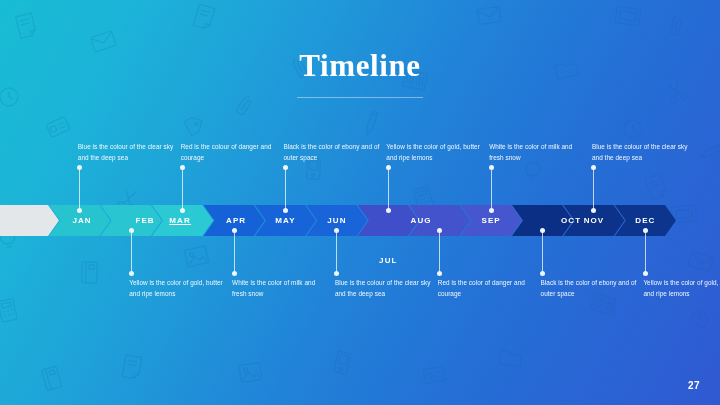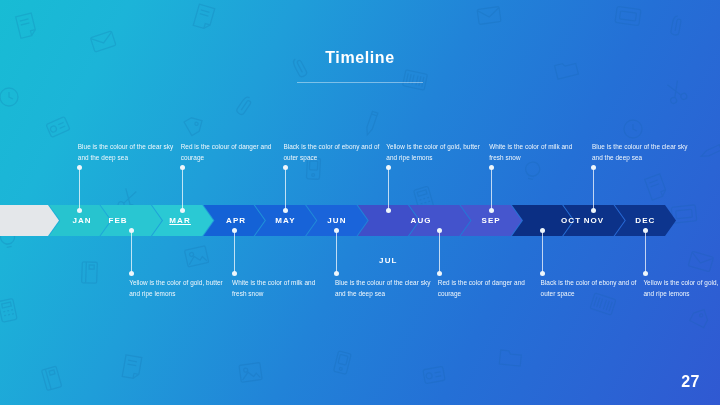--- a/index.html
+++ b/index.html
@@ -27,22 +27,22 @@
 
   
   .title-block {
     position: absolute;
     top: 50px;
     left: 0;
     width: 720px;
     text-align: center;
   }
   .title {
-    font-family: Liberation Sans, sans-serif;
-    font-size: 16px;
+    font-family: Liberation Serif, serif;
+    font-size: 31px;
     font-weight: 700;
     color: #ffffff;
     letter-spacing: .6px;
     line-height: 1;
   }
   .title-rule {
     width: 126px;
     height: 1px;
     margin: 16px auto 0;
     background: rgba(255,255,255,.42);
@@ -96,21 +96,21 @@
     color: #f2f8fc;
     letter-spacing: .05px;
     width: 96px;
   }
 
   
   .page-num {
     position: absolute;
     right: 20px;
     bottom: 14px;
-    font-size: 16px;
+    font-size: 10px;
     font-weight: 700;
     color: #ffffff;
     letter-spacing: .5px;
   }
 </style>
 </head>
 <body>
 
 <div class="slide">
 
@@ -245,21 +245,21 @@
         <path d="M306.2833333333333 0 H356.49999999999994 L367.49999999999994 15.5 L356.49999999999994 31 H306.2833333333333 L317.2833333333333 15.5 Z" fill="#1a64da"></path>
         <path d="M357.7 0 H407.91666666666663 L418.91666666666663 15.5 L407.91666666666663 31 H357.7 L368.7 15.5 Z" fill="#3f4fc9"></path>
         <path d="M409.1166666666666 0 H459.33333333333326 L470.33333333333326 15.5 L459.33333333333326 31 H409.1166666666666 L420.1166666666666 15.5 Z" fill="#4353cc"></path>
         <path d="M460.5333333333333 0 H510.74999999999994 L521.75 15.5 L510.74999999999994 31 H460.5333333333333 L471.5333333333333 15.5 Z" fill="#4656ce"></path>
         <path d="M511.95 0 H562.1666666666666 L573.1666666666666 15.5 L562.1666666666666 31 H511.95 L522.95 15.5 Z" fill="#0b2f84"></path>
         <path d="M563.3666666666667 0 H613.5833333333334 L624.5833333333334 15.5 L613.5833333333334 31 H563.3666666666667 L574.3666666666667 15.5 Z" fill="#0c3289"></path>
         <path d="M614.7833333333333 0 H665 L676 15.5 L665 31 H614.7833333333333 L625.7833333333333 15.5 Z" fill="#0d358e"></path>
       </svg>
     <div id="month-labels">
         <div class="month-label" style="left: 57px; width: 50.2167px;">JAN</div>
-        <div class="month-label" style="left: 93px; width: 50.2167px;">FEB</div>
+        <div class="month-label" style="left: 120px; width: 50.2167px;">FEB</div>
         <div class="month-label" style="left: 155px; width: 50.2167px; text-decoration: underline;">MAR</div>
         <div class="month-label" style="left: 211px; width: 50.2167px;">APR</div>
         <div class="month-label" style="left: 260.367px; width: 50.2167px;">MAY</div>
         <div class="month-label" style="left: 311.783px; width: 50.2167px;">JUN</div>
         <div class="month-label" style="left: 363.2px; width: 50.2167px; margin-top: 40px;">JUL</div>
         <div class="month-label" style="left: 396px; width: 50.2167px;">AUG</div>
         <div class="month-label" style="left: 466.033px; width: 50.2167px;">SEP</div>
         <div class="month-label" style="left: 546px; width: 50.2167px;">OCT</div>
         <div class="month-label" style="left: 568.867px; width: 50.2167px;">NOV</div>
         <div class="month-label" style="left: 620.283px; width: 50.2167px;">DEC</div>

